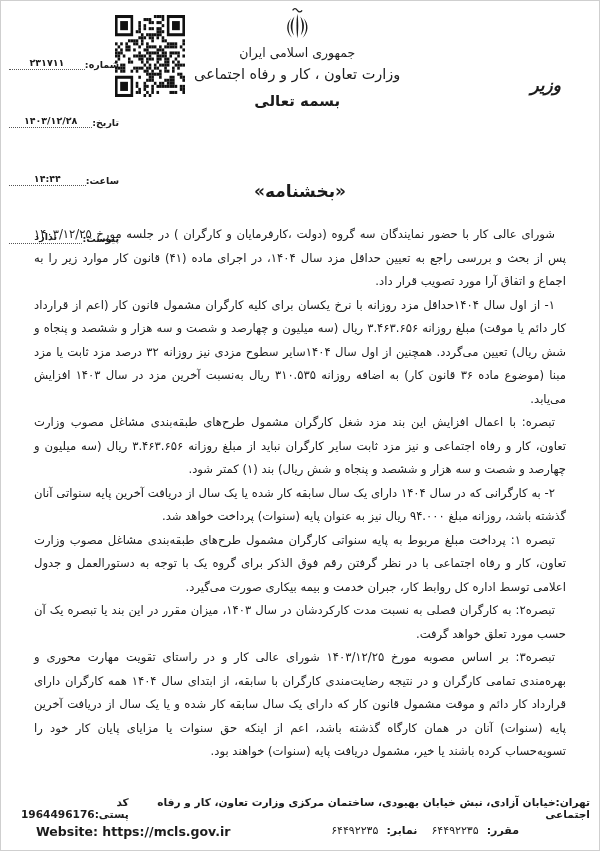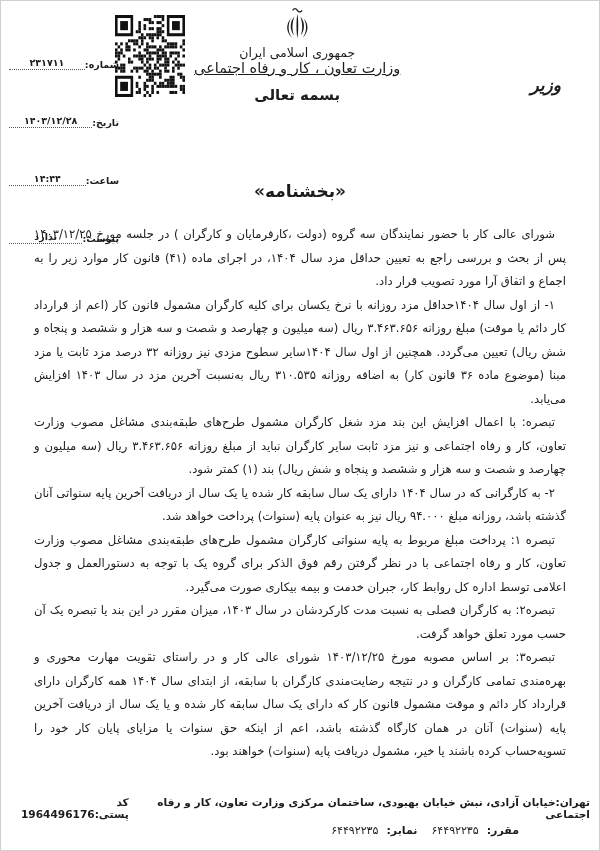--- a/index.html
+++ b/index.html
@@ -14,22 +14,22 @@
   .stamp-row{display:flex;align-items:flex-end;margin-bottom:9px;font-size:9.5px;font-weight:bold;}
   .stamp-row .lbl{white-space:nowrap;}
   .stamp-row .line{flex:1;border-bottom:1px dotted #555;text-align:center;padding:0 2px 1px 2px;min-height:11px;margin-top:36px;}
   
   .qr{position:absolute;top:14px;left:114px;width:70px;height:82px;}
   .qr svg{width:100%;height:100%;}
   
   .letterhead{position:absolute;top:6px;left:50%;transform:translateX(-51%);text-align:center;direction:rtl;width:280px;}
   .emblem{height:36px;margin-bottom:2px;}
   .emblem svg{height:36px;}
-  .lh-country{font-size:12.5px;}
-  .lh-ministry{font-size:14.5px;margin-bottom:10px;text-decoration:underline;}
+  .lh-country{font-size:12.5px;margin-bottom:6px;}
+  .lh-ministry{font-size:14.5px;margin-bottom:10px;}
   .lh-besmeh{font-size:15px;font-weight:bold;}
   
   .minister{position:absolute;top:74px;right:38px;font-size:17px;font-weight:bold;font-style:italic;direction:rtl;}
   
   .title{position:absolute;top:180px;left:0;width:100%;text-align:center;margin:0;
     font-size:17px;font-weight:bold;direction:rtl;}
   
   .bodytext{position:absolute;top:222px;right:33px;left:33px;direction:rtl;
     font-size:11.6px;line-height:23.5px;text-align:justify;}
   .bodytext p{margin:0;text-indent:11px;}
@@ -360,16 +360,17 @@
 
   <div class="footer">
     <div class="addr-row">
       <span>تهران:خیابان آزادی، نبش خیابان بهبودی، ساختمان مرکزی وزارت تعاون، کار و رفاه اجتماعی</span>
       <span><span>کد پستی:</span><span>1964496176</span></span>
     </div>
     <div class="contact-row">
       <span class="phones">
         <span>مقرر:</span><span class="num">۶۴۴۹۲۲۳۵</span><span>نمابر:</span><span class="num">۶۴۴۹۲۲۳۵</span>
       </span>
+      <span class="website">Website: https://mcls.gov.ir</span>
     </div>
   </div>
 
 </div>
 
 </body></html>

